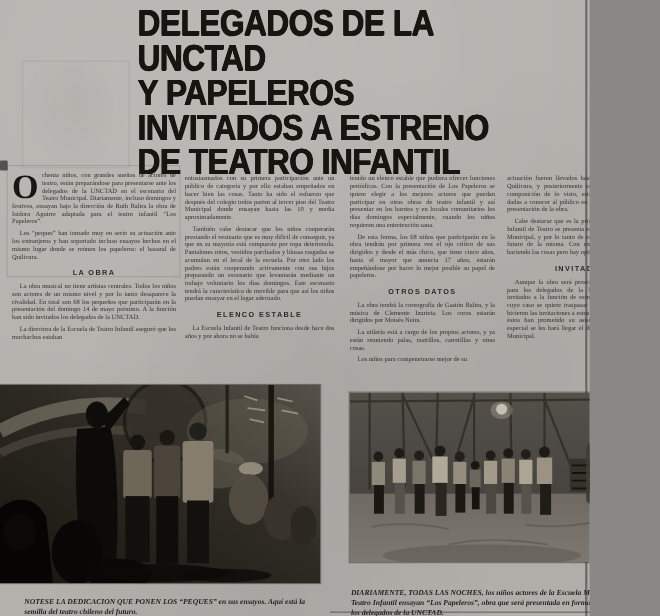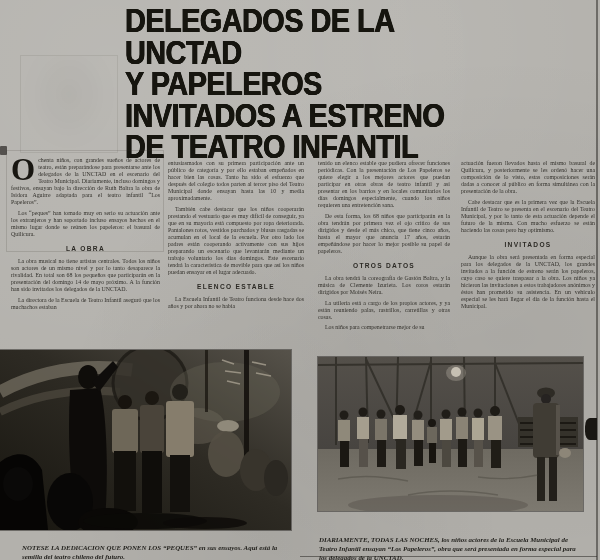--- a/index.html
+++ b/index.html
@@ -1,17 +1,17 @@
 <!DOCTYPE html>
 <html><head>
 <meta charset="utf-8">
 <style>
   html,body{margin:0;padding:0;background:#8a8884;}
   .page{
-    position:relative;width:600px;height:560px;overflow:hidden;
+    position:relative;width:536px;height:560px;overflow:hidden;
     background:
       radial-gradient(ellipse at 18% 12%, rgba(255,255,255,0.10), transparent 55%),
       radial-gradient(ellipse at 85% 60%, rgba(0,0,0,0.05), transparent 60%),
       radial-gradient(ellipse at 45% 97%, rgba(0,0,0,0.06), transparent 50%),
       radial-gradient(ellipse at 70% 8%, rgba(255,255,255,0.07), transparent 45%),
       #b3b1ac;
     font-family:"Liberation Serif", serif;
     -webkit-text-size-adjust:none;
   }
   

